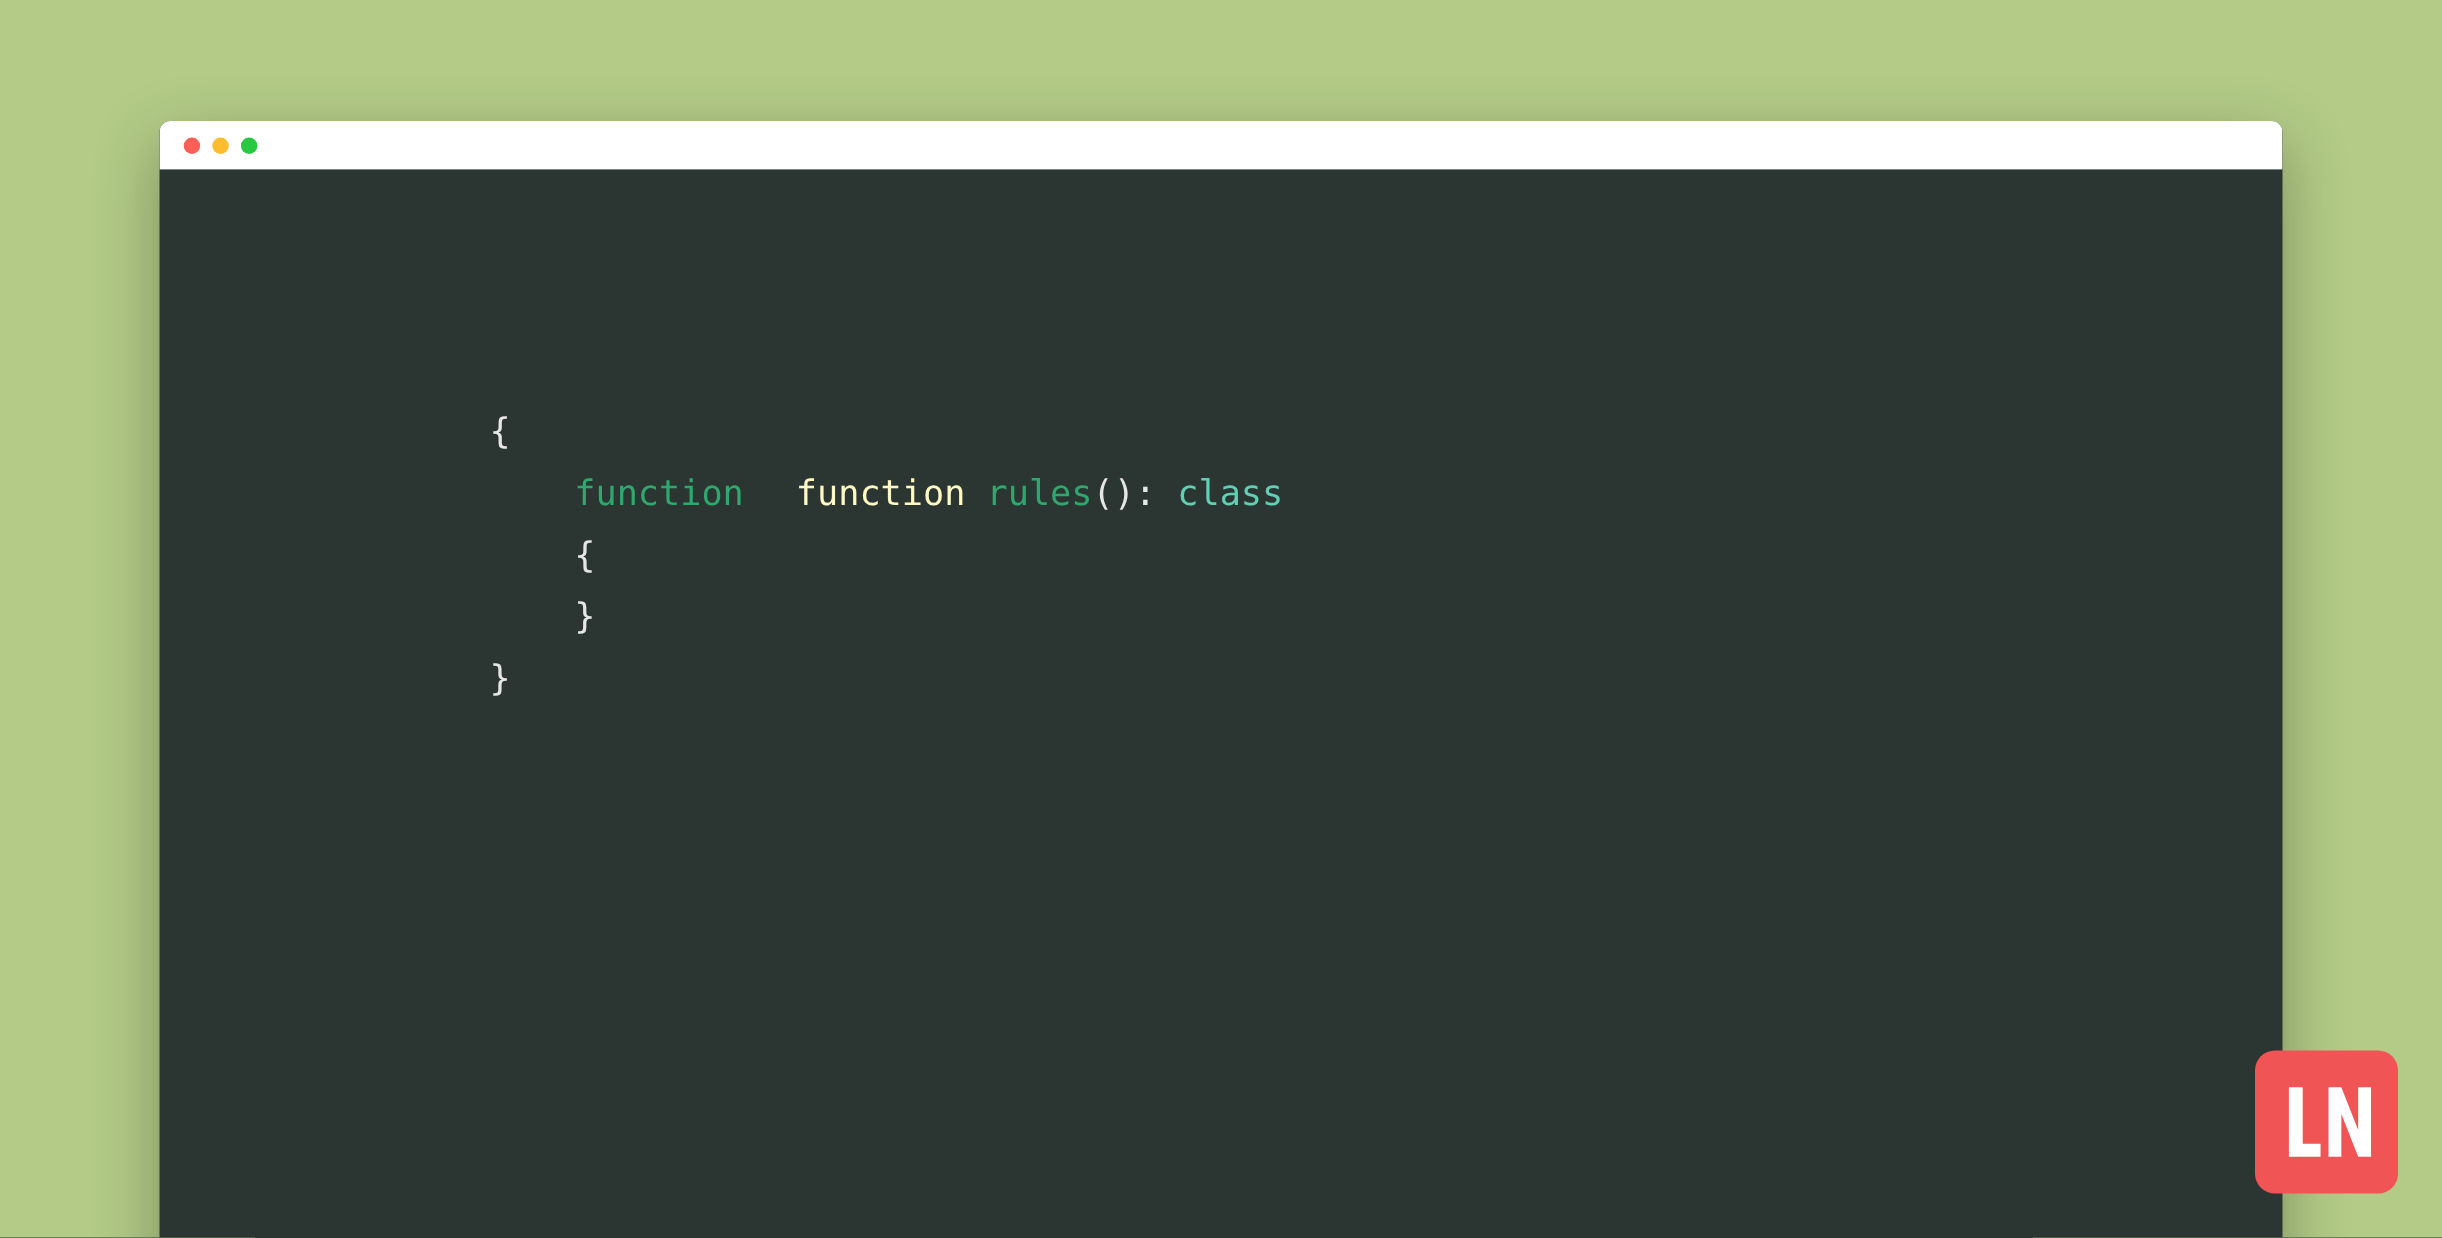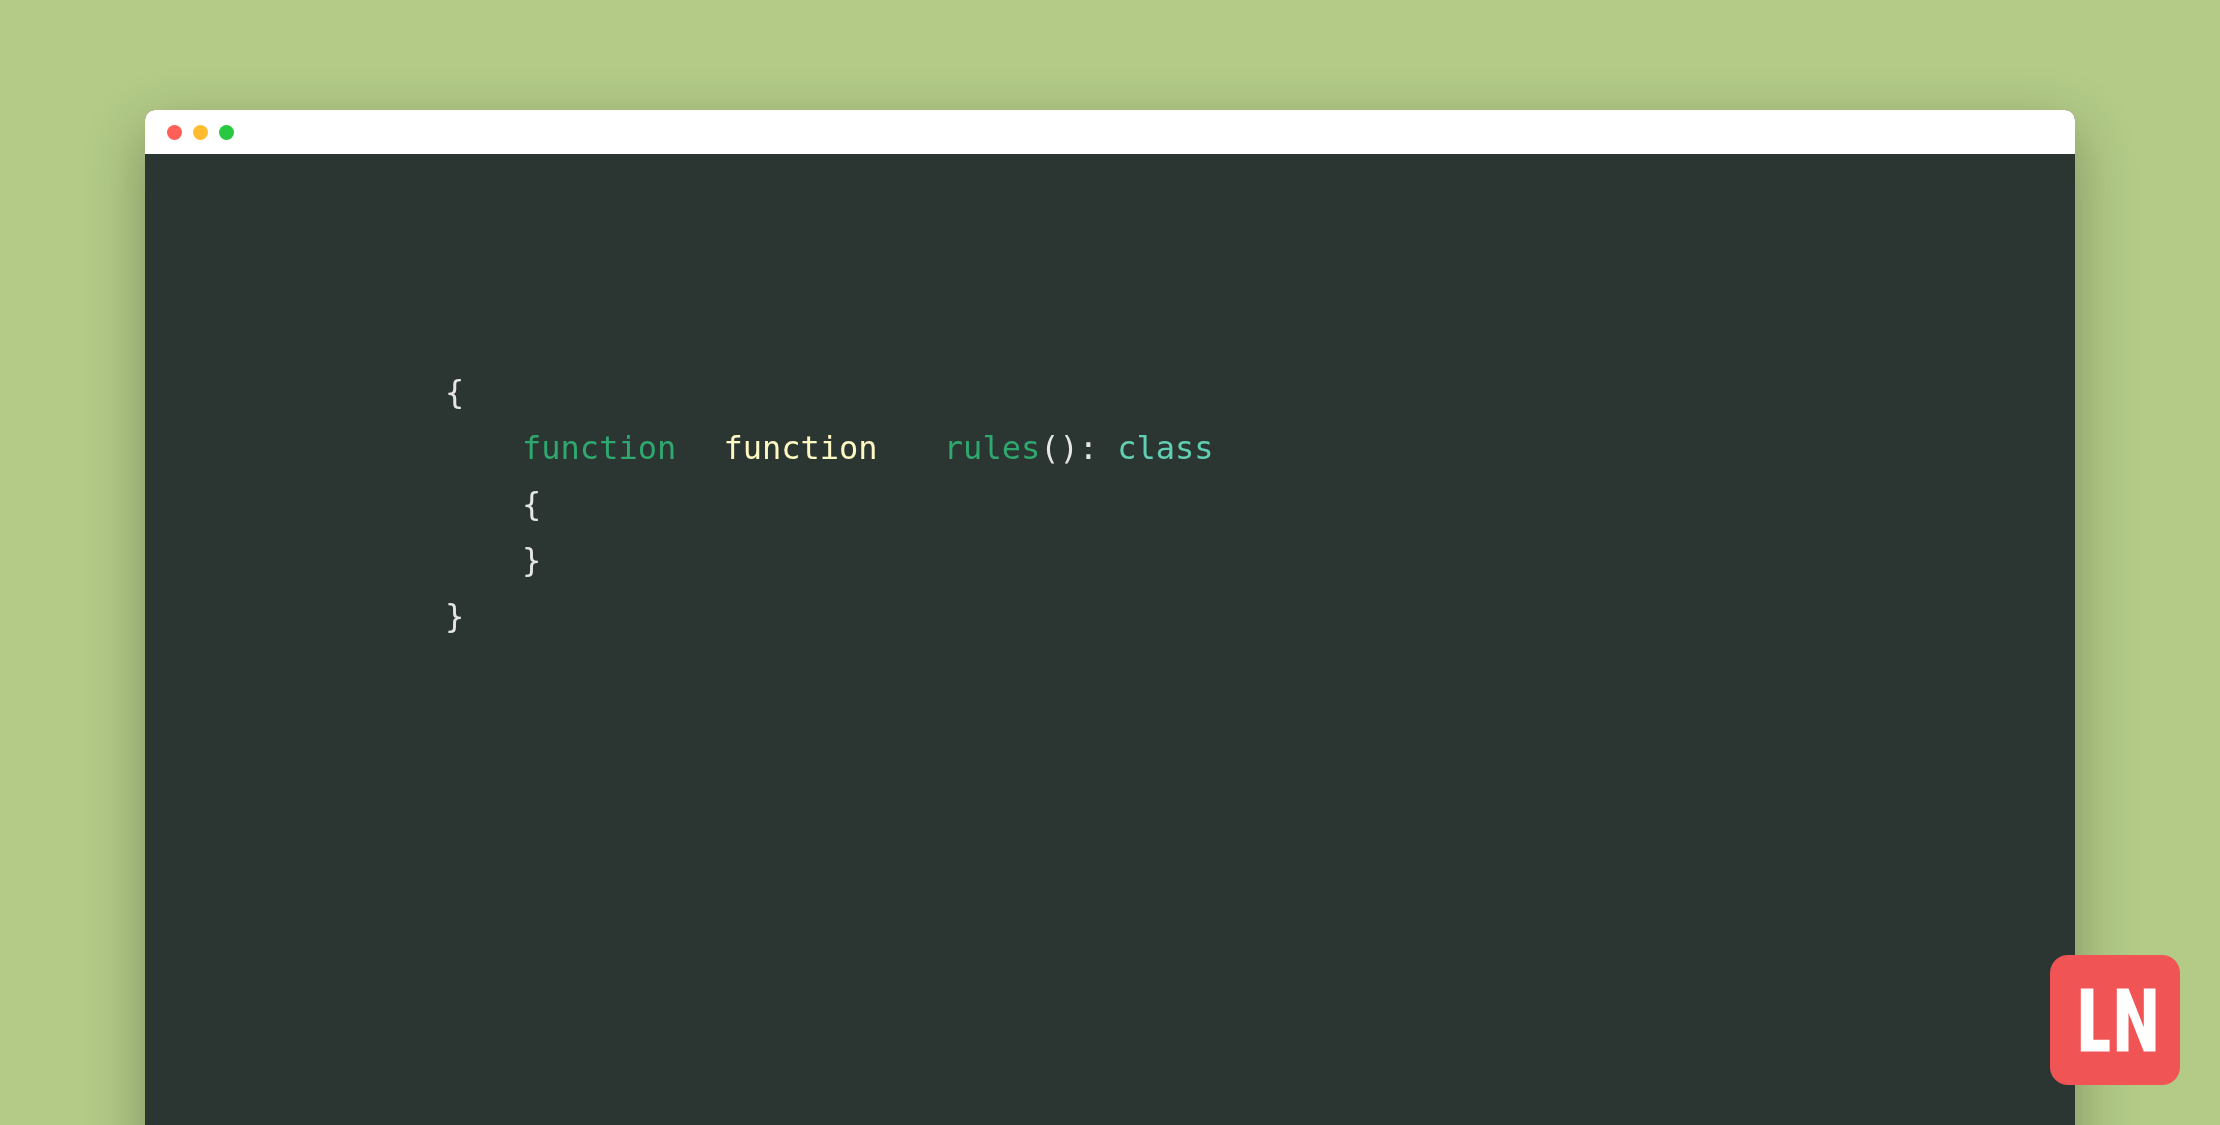--- a/index.html
+++ b/index.html
@@ -61,21 +61,21 @@
       color: #e6e6e6;
     }
 
     .keyword-class { color: #2fa86f; }
     .class-name { color: #61cfb3; }
     .keyword-extends { color: #61cfb3; }
     .parent-class { color: #61cfb3; font-style: italic; }
     .brace { color: #e6e6e6; }
     .keyword-protected { color: #2fa86f; }
     .keyword-function { color: #fef9c3; margin-left: 28px; }
-    .method-name { color: #2fa86f; margin-left: 47px; }
+    .method-name { color: #2fa86f; }
     .paren { color: #e6e6e6; }
     .colon { color: #e6e6e6; }
     .return-type { color: #61cfb3; }
     .keyword-return { color: #61cfb3; }
     .bracket { color: #e6e6e6; }
     .string { color: #61cfb3; }
     .comma { color: #e6e6e6; }
     .semicolon { color: #e6e6e6; }
 
     .logo-badge {

